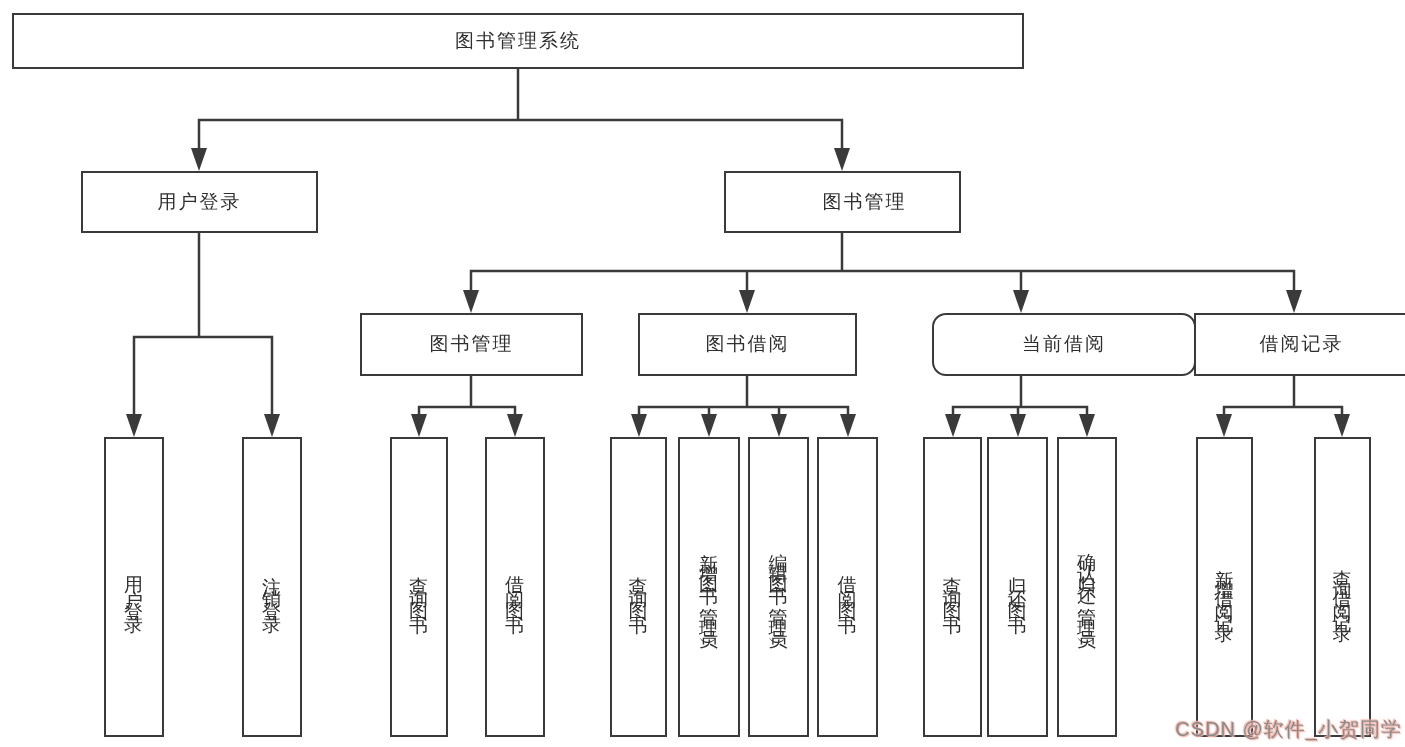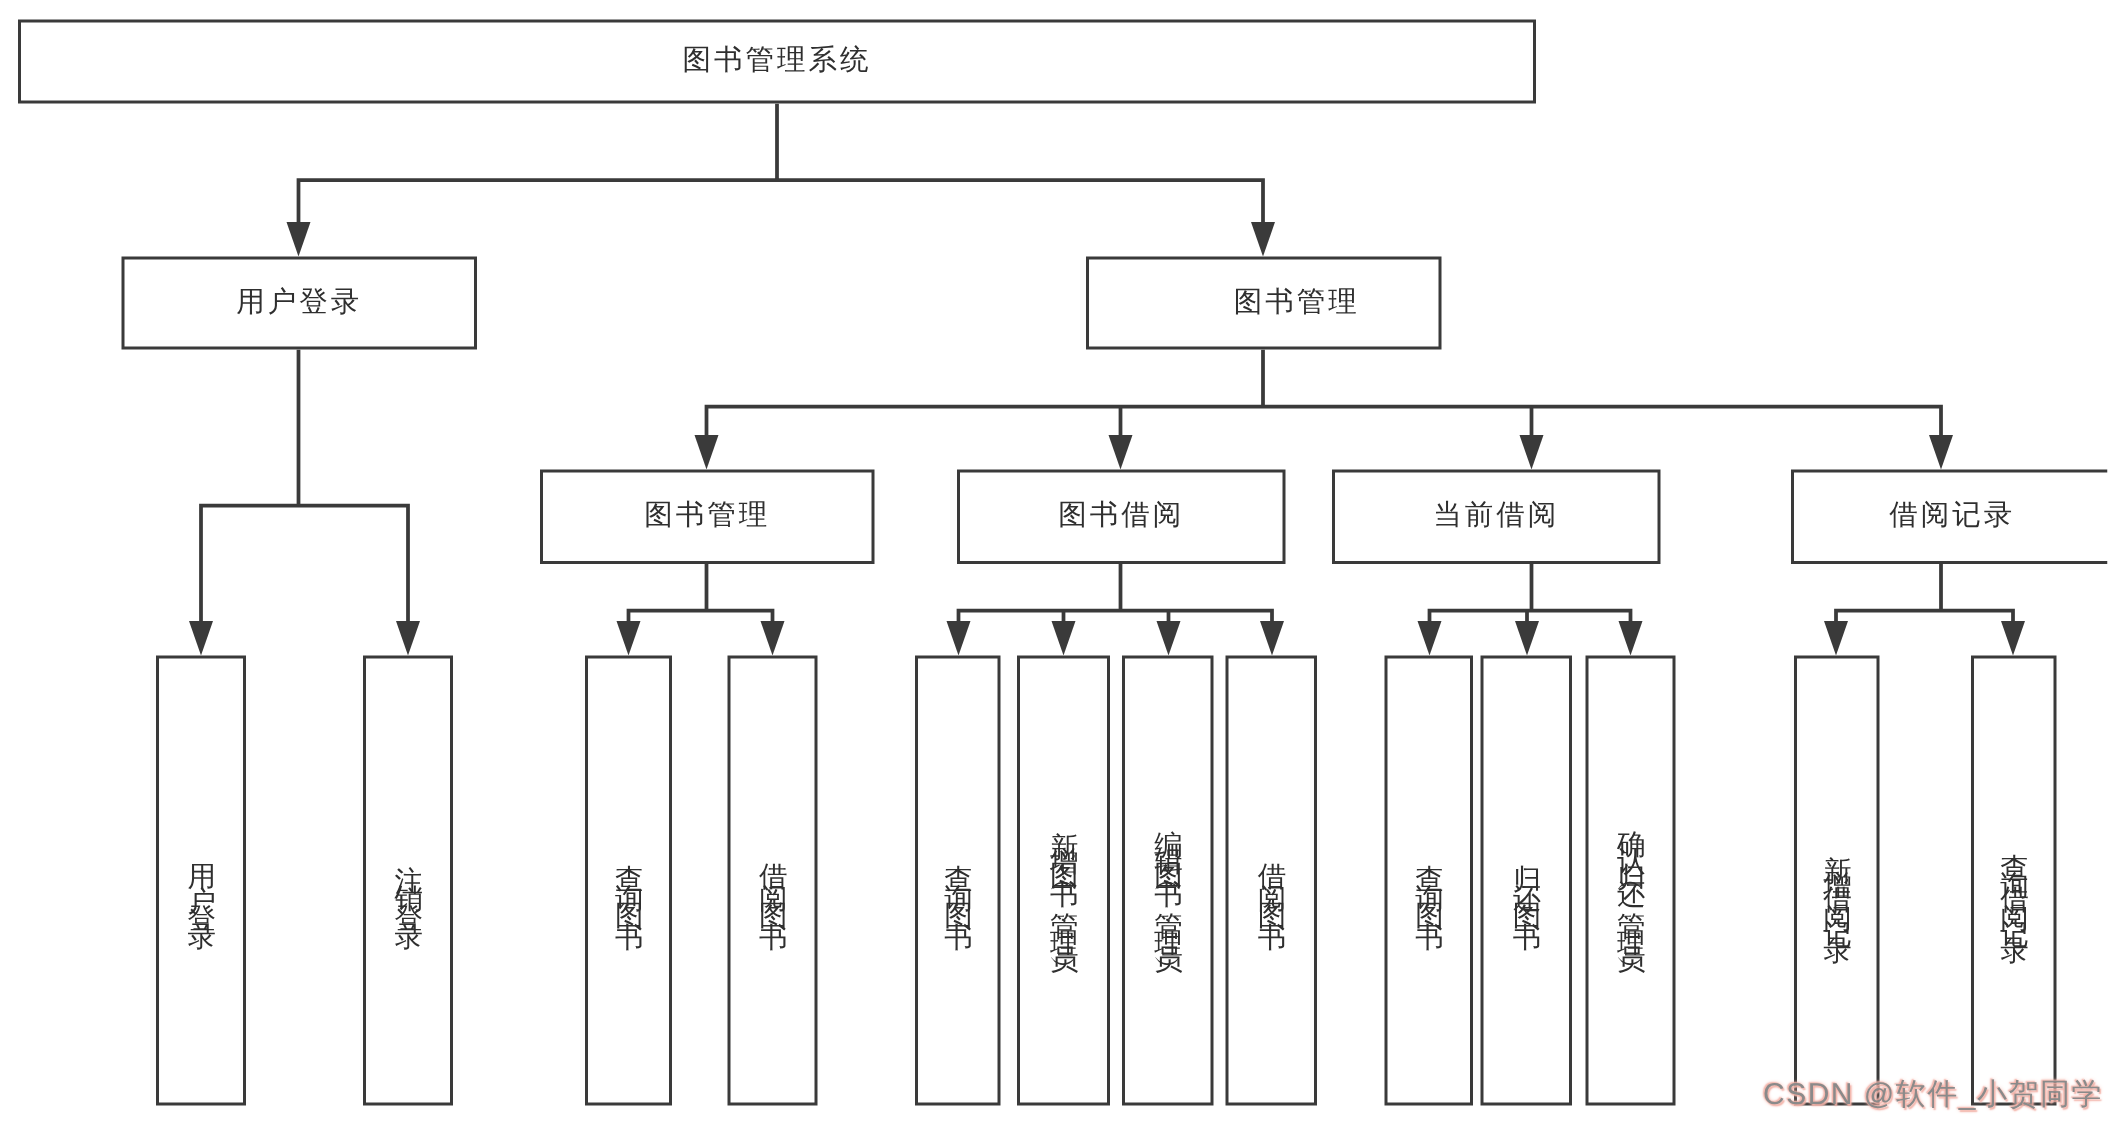--- a/index.html
+++ b/index.html
@@ -101,21 +101,21 @@
     </g>
   </svg>
 
   <div class="box h-box" style="left:12px; top:13px; width:1012px; height:56px;">图书管理系统</div>
 
   <div class="box h-box" style="left:81px; top:171px; width:237px; height:62px;">用户登录</div>
   <div class="box h-box" style="left:724px; top:171px; width:237px; height:62px;padding-left:44px;">图书管理</div>
 
   <div class="box h-box" style="left:360px; top:313px; width:223px; height:63px;">图书管理</div>
   <div class="box h-box" style="left:638px; top:313px; width:219px; height:63px;">图书借阅</div>
-  <div class="box h-box" style="left:888px; top:313px; width:219px; height:63px;">当前借阅</div>
+  <div class="box h-box" style="left:932px; top:313px; width:264px; height:63px;border-radius:14px;">当前借阅</div>
   <div class="box h-box" style="left:1194px; top:313px; width:215px; height:63px;">借阅记录</div>
 
   <div class="box v-box" style="left:104px; top:437px; width:60px; height:300px;">用户登录</div>
   <div class="box v-box" style="left:242px; top:437px; width:60px; height:300px;">注销登录</div>
 
   <div class="box v-box" style="left:390px; top:437px; width:58px; height:300px;">查询图书</div>
   <div class="box v-box" style="left:485px; top:437px; width:60px; height:300px;">借阅图书</div>
 
   <div class="box v-box" style="left:610px; top:437px; width:57px; height:300px;">查询图书</div>
   <div class="box v-box long" style="left:678px; top:437px; width:62px; height:300px;">新增图书（管理员）</div>

